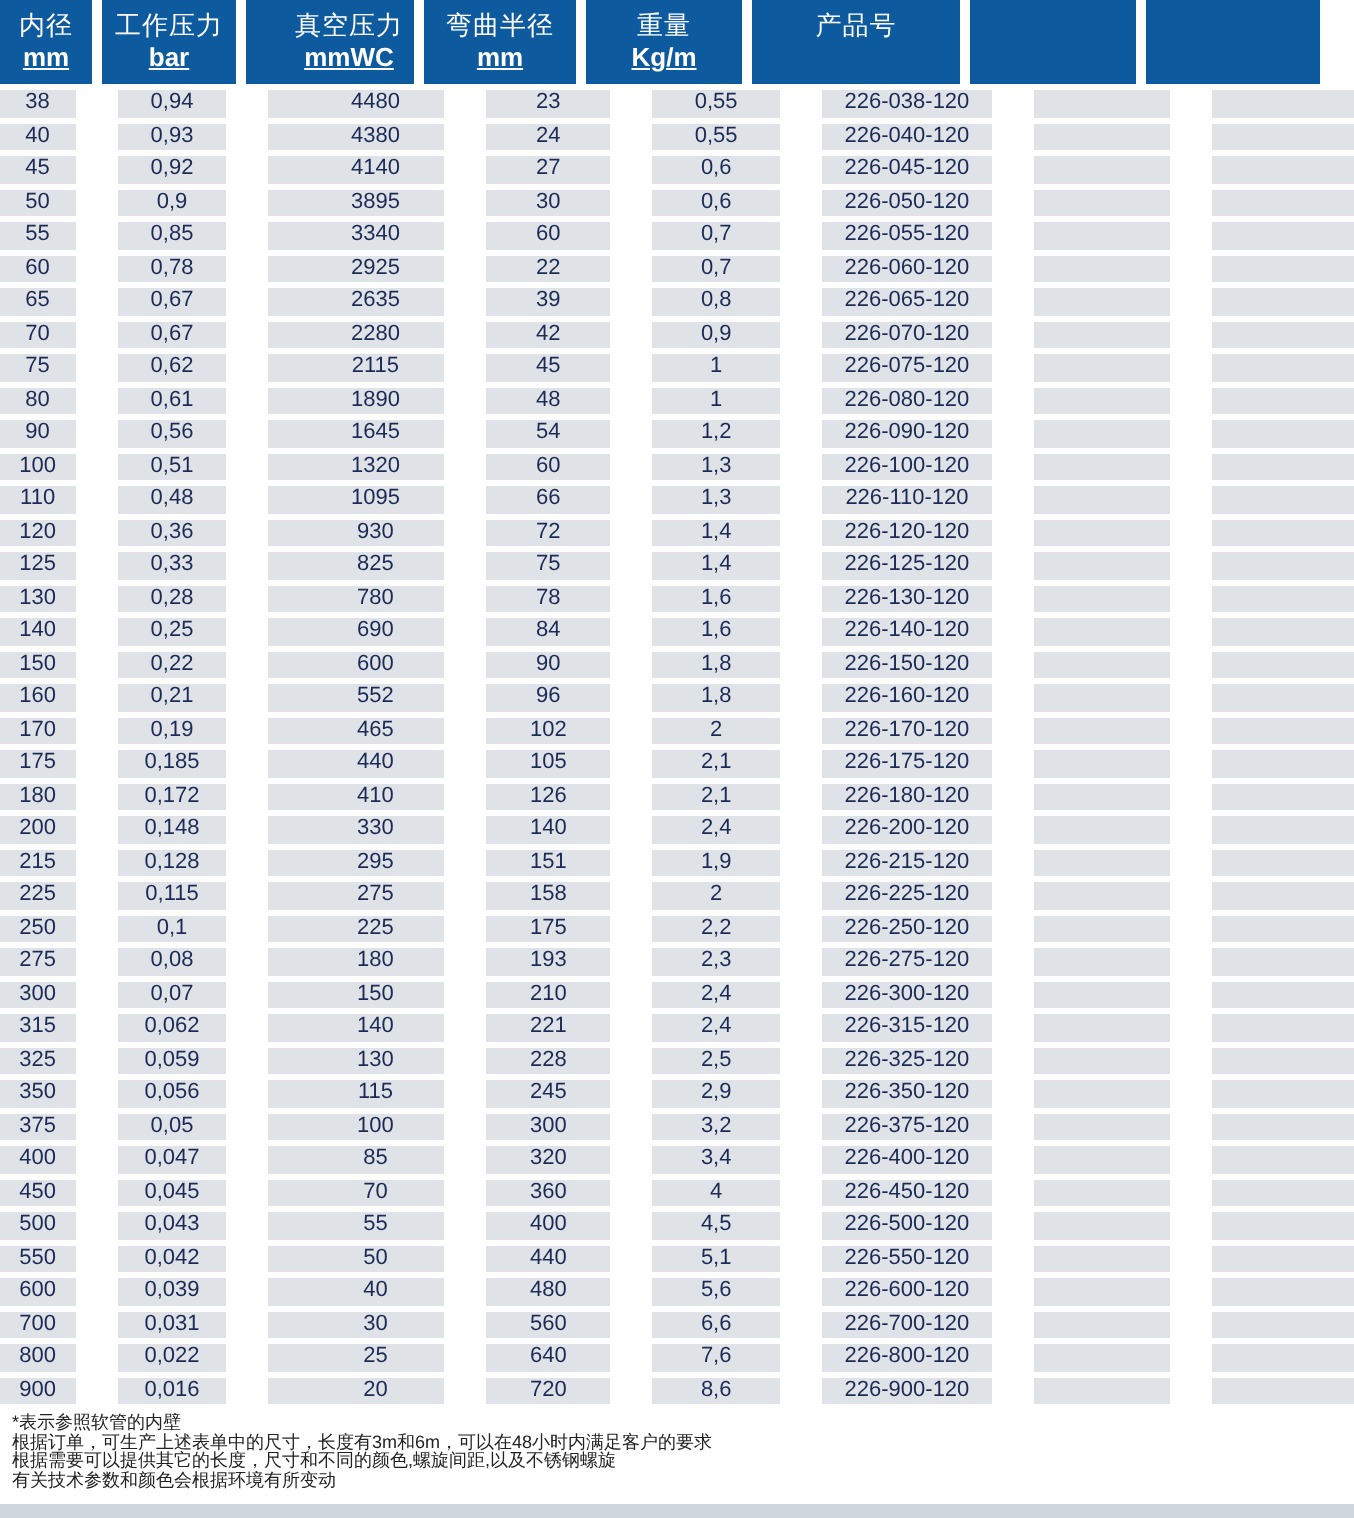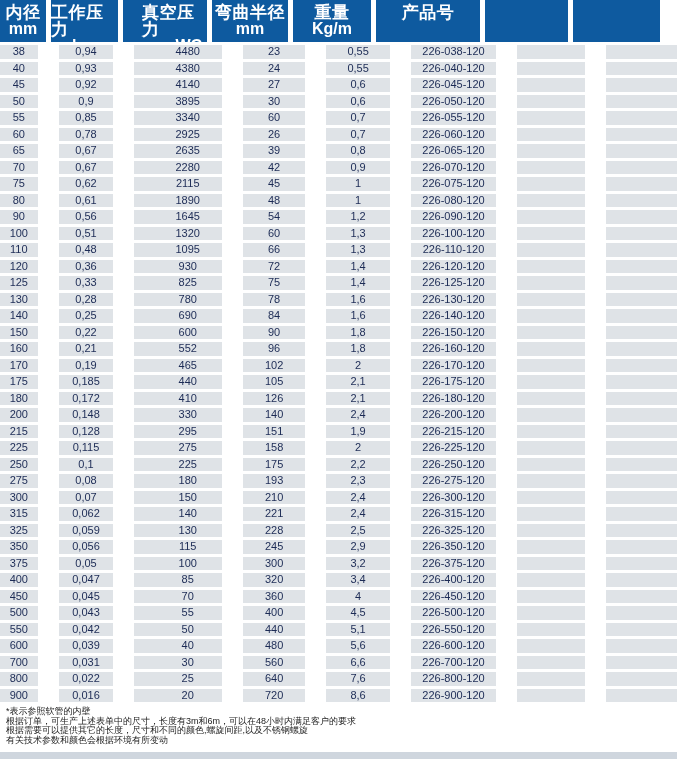--- a/index.html
+++ b/index.html
@@ -12,22 +12,22 @@
   }
   .thead{display:flex;}
   .thead .cell{
     background:var(--header-bg,#0E5A9F);
     color:#ffffff;
     height:42px;
     display:flex;flex-direction:column;
     align-items:center;justify-content:flex-start;
     padding-top:4px;box-sizing:border-box;
   }
-  .thead .title{font-size:17px;font-weight:bold;line-height:17px;letter-spacing:0.5px;}
-  .thead .unit{font-size:16px;font-weight:bold;line-height:15px;}
+  .thead .title{font-size:13px;font-weight:normal;line-height:17px;letter-spacing:0.5px;}
+  .thead .unit{font-size:13px;font-weight:bold;line-height:15px;text-decoration:underline;}
   .tbody{margin-top:3px;}
   .row{display:flex;margin-bottom:3px;height:13.5px;gap:16px;}
   .cell{margin-right:5px;}
   .cell:last-child{margin-right:0;}
   .row .cell{
     background:var(--row-bg,#DFE3E7);
     color:var(--cell-text,#1C2B55);
     font-size:11px;line-height:13.5px;
     text-align:center;
     white-space:nowrap;overflow:hidden;
@@ -132,21 +132,21 @@
         <div class="cell c3">60</div>
         <div class="cell c4">0,7</div>
         <div class="cell c5">226-055-120</div>
         <div class="cell c6"></div>
         <div class="cell c7"></div>
       </div>
       <div class="row">
         <div class="cell c0">60</div>
         <div class="cell c1">0,78</div>
         <div class="cell c2">2925</div>
-        <div class="cell c3">26</div>
+        <div class="cell c3">22</div>
         <div class="cell c4">0,7</div>
         <div class="cell c5">226-060-120</div>
         <div class="cell c6"></div>
         <div class="cell c7"></div>
       </div>
       <div class="row">
         <div class="cell c0">65</div>
         <div class="cell c1">0,67</div>
         <div class="cell c2">2635</div>
         <div class="cell c3">39</div>

